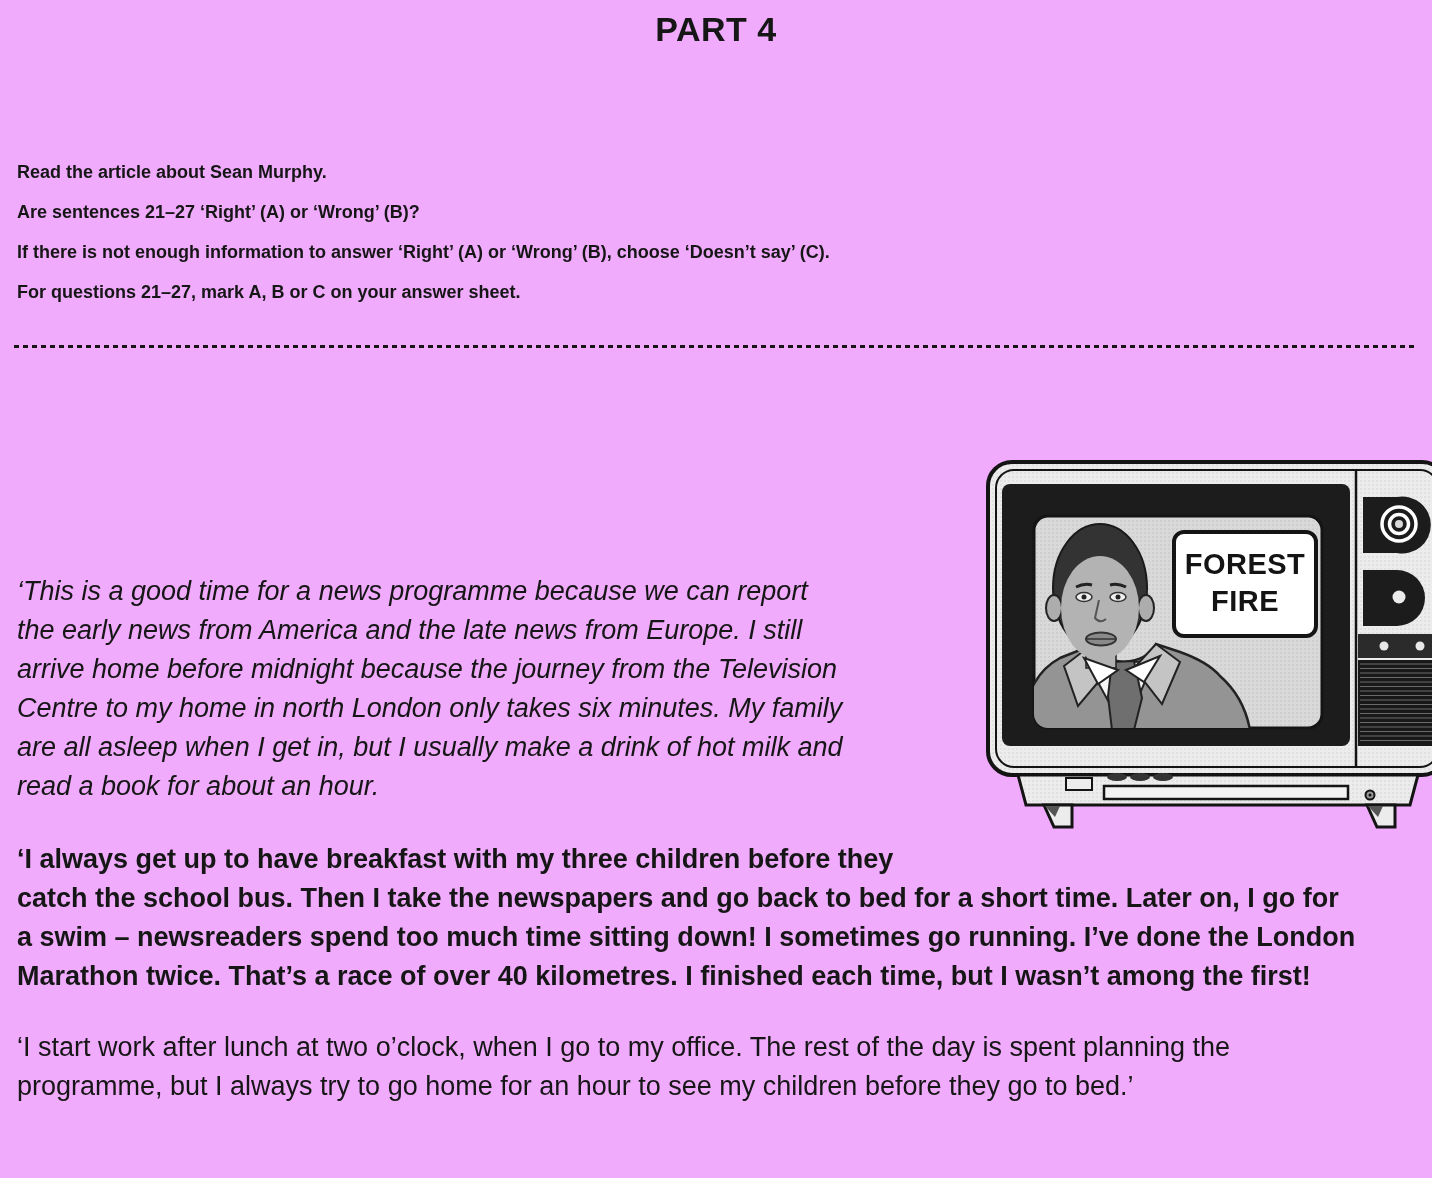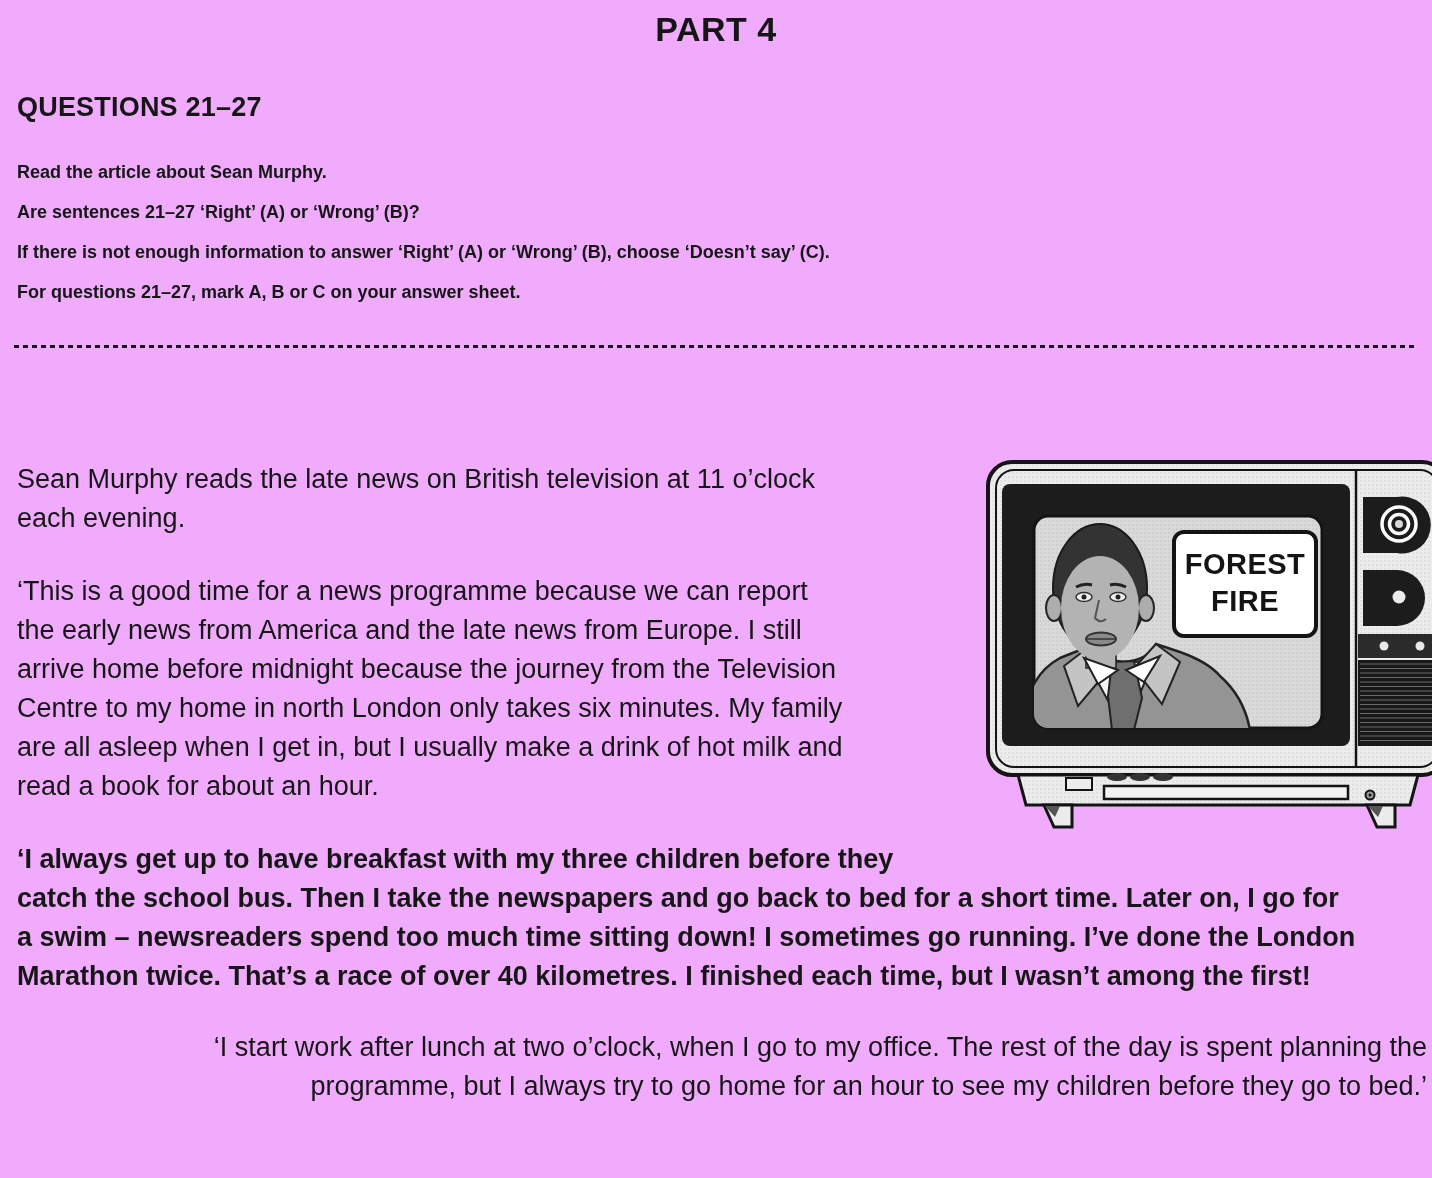--- a/index.html
+++ b/index.html
@@ -32,46 +32,43 @@
   .article-title{
     position:absolute;top:368px;left:15px;
     font-size:51px;font-weight:bold;letter-spacing:0;
   }
   .para{
     position:absolute;left:17px;width:1410px;
     font-size:27px;line-height:39px;
     white-space:pre-line;
   }
   #para-0{top:460px;}
-  #para-1{top:572px;}
+  #para-1{top:572px;font-style:italic;}
   #para-2{top:840px;font-weight:bold;}
-  #para-3{top:1028px;text-align:right;}
+  #para-3{top:1028px;}
   .tv-wrap{
     position:absolute;left:984px;top:456px;width:468px;height:375px;
   }
 </style>
 </head>
 <body>
 
 <div id="page">
 
   <div class="part-title">PART 4</div>
 
-  <div class="questions-heading">QUESTIONS 21–27</div>
 
   <div class="instructions">Read the article about Sean Murphy.
 Are sentences 21–27 ‘Right’ (A) or ‘Wrong’ (B)?
 If there is not enough information to answer ‘Right’ (A) or ‘Wrong’ (B), choose ‘Doesn’t say’ (C).
 For questions 21–27, mark A, B or C on your answer sheet.</div>
 
   <div class="divider"></div>
 
 
-  <div class="para" id="para-0">Sean Murphy reads the late news on British television at 11 o’clock
-each evening.</div>
   <div class="para" id="para-1">‘This is a good time for a news programme because we can report
 the early news from America and the late news from Europe. I still
 arrive home before midnight because the journey from the Television
 Centre to my home in north London only takes six minutes. My family
 are all asleep when I get in, but I usually make a drink of hot milk and
 read a book for about an hour.</div>
   <div class="para" id="para-2">‘I always get up to have breakfast with my three children before they
 catch the school bus. Then I take the newspapers and go back to bed for a short time. Later on, I go for
 a swim – newsreaders spend too much time sitting down! I sometimes go running. I’ve done the London
 Marathon twice. That’s a race of over 40 kilometres. I finished each time, but I wasn’t among the first!</div>

